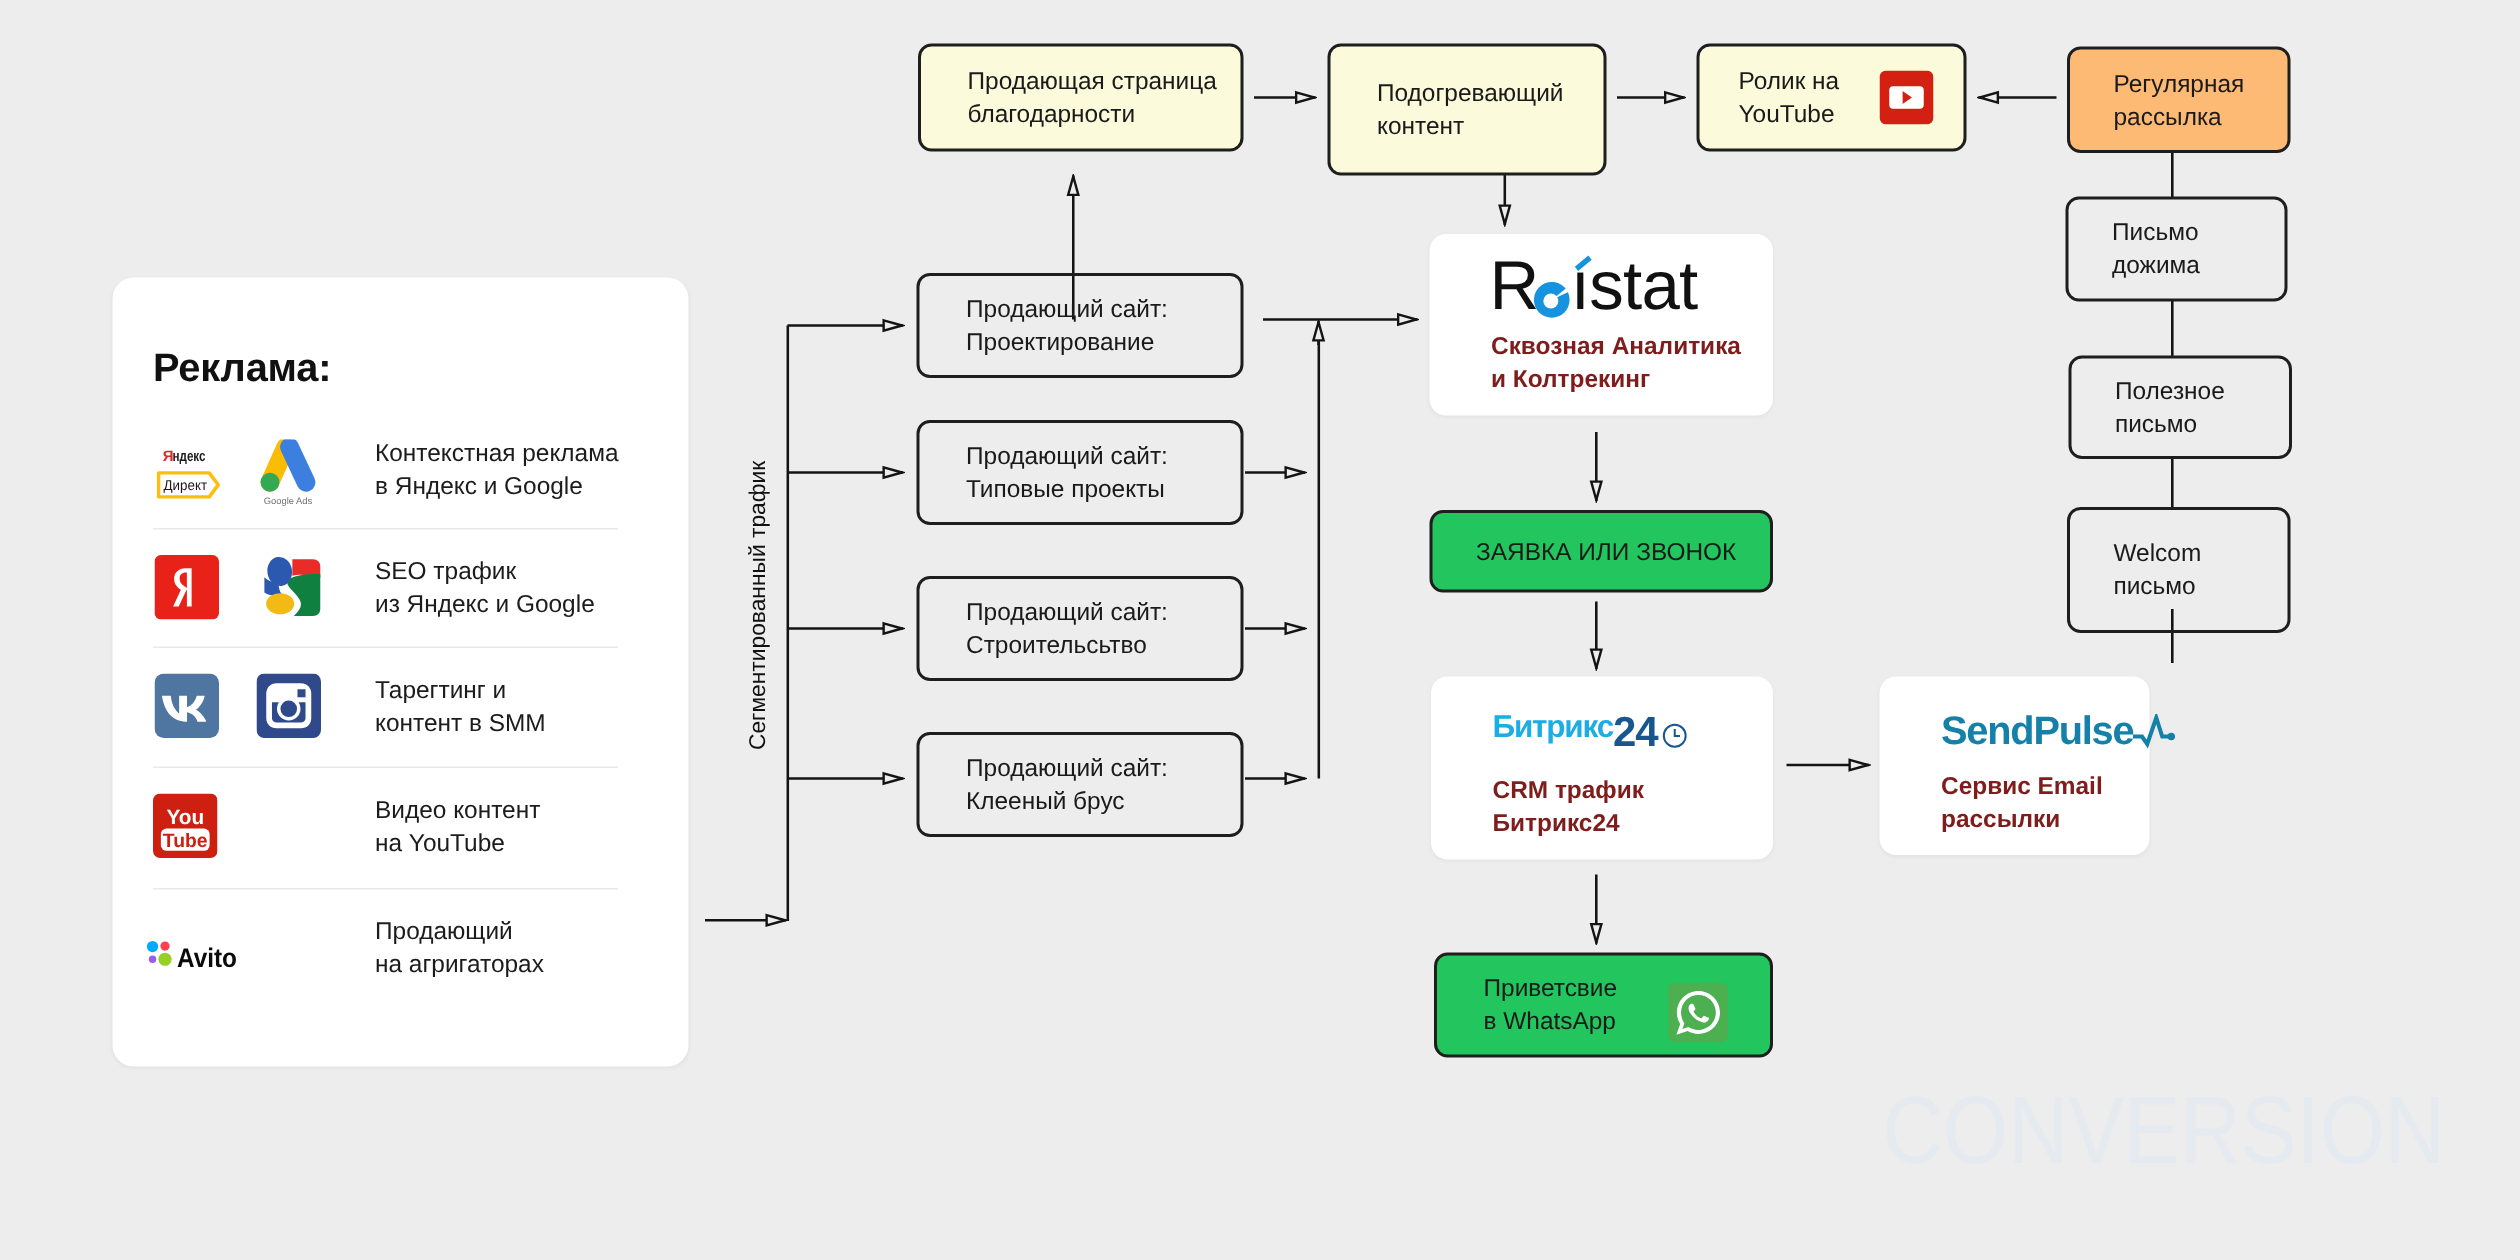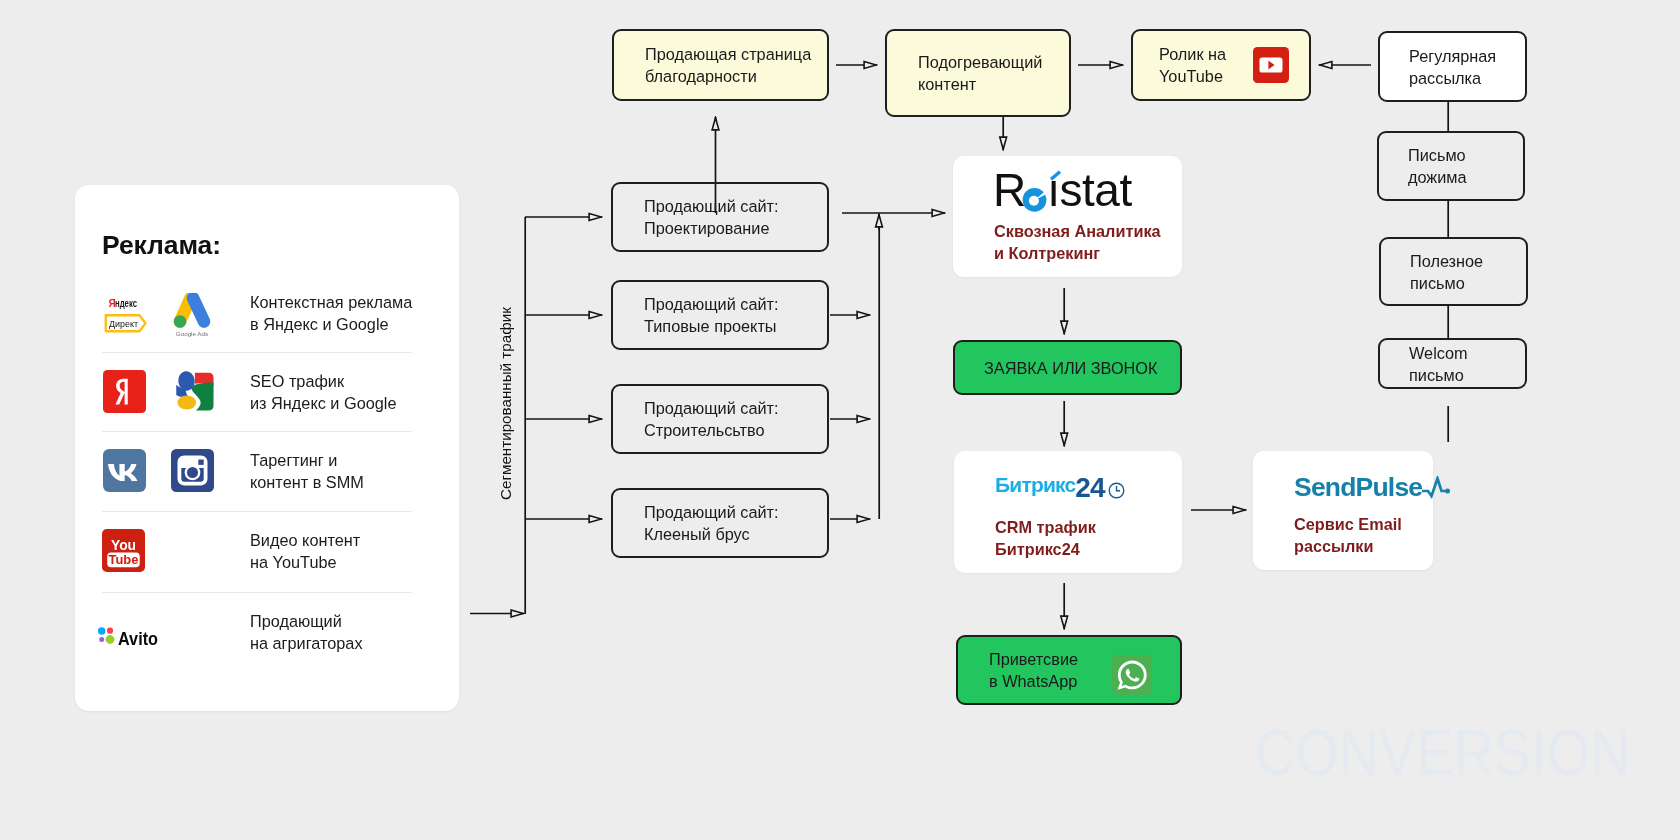--- a/index.html
+++ b/index.html
@@ -44,21 +44,21 @@
 
   
   .node{
     position:absolute;box-sizing:border-box;
     border:2px solid #1e1e1e;border-radius:9px;
     display:flex;align-items:center;
     font-size:16.3px;line-height:22px;
   }
   .node .label{white-space:pre-line;display:inline-block;text-align:left;}
   .node.yellow{background:#fbfbdc;}
-  .node.blue{background:#ffffff;}
+  .node.blue{background:#fdba74;}
   .node.white{background:#22c55e;}
   .card-node{
     position:absolute;box-sizing:border-box;background:#fff;border-radius:11px;
     box-shadow:0 1px 3px rgba(0,0,0,.05);
   }
   .card-sub{position:absolute;font-size:16.3px;line-height:22px;white-space:pre-line;color:#7f1d1d;font-weight:bold;}
   .brand-logo{position:absolute;}
   .roistat{display:flex;align-items:baseline;}
   .ro-r{font-size:46px;font-weight:300;line-height:1;color:#111;letter-spacing:-1px;}
   .ro-o{position:relative;top:6px;margin-left:-3px;margin-right:1px;}
@@ -271,21 +271,21 @@
   <div class="node" style="left:1377px;top:131px;width:148px;height:70px;padding:0 0 0 29px;">
     <span class="label">Письмо
 дожима</span>
   </div>
 
   <div class="node" style="left:1379px;top:237px;width:149px;height:69px;padding:0 0 0 29px;">
     <span class="label">Полезное
 письмо</span>
   </div>
 
-  <div class="node" style="left:1378px;top:338px;width:149px;height:51px;padding:0 0 0 29px;">
+  <div class="node" style="left:1378px;top:338px;width:149px;height:84px;padding:0 0 0 29px;">
     <span class="label">Welcom
 письмо</span>
   </div>
 
   <div class="node" style="left:611px;top:182px;width:218px;height:70px;padding:0 0 0 31px;">
     <span class="label">Продающий сайт:
 Проектирование</span>
   </div>
   <div class="node" style="left:611px;top:280px;width:218px;height:70px;padding:0 0 0 31px;">
     <span class="label">Продающий сайт:

